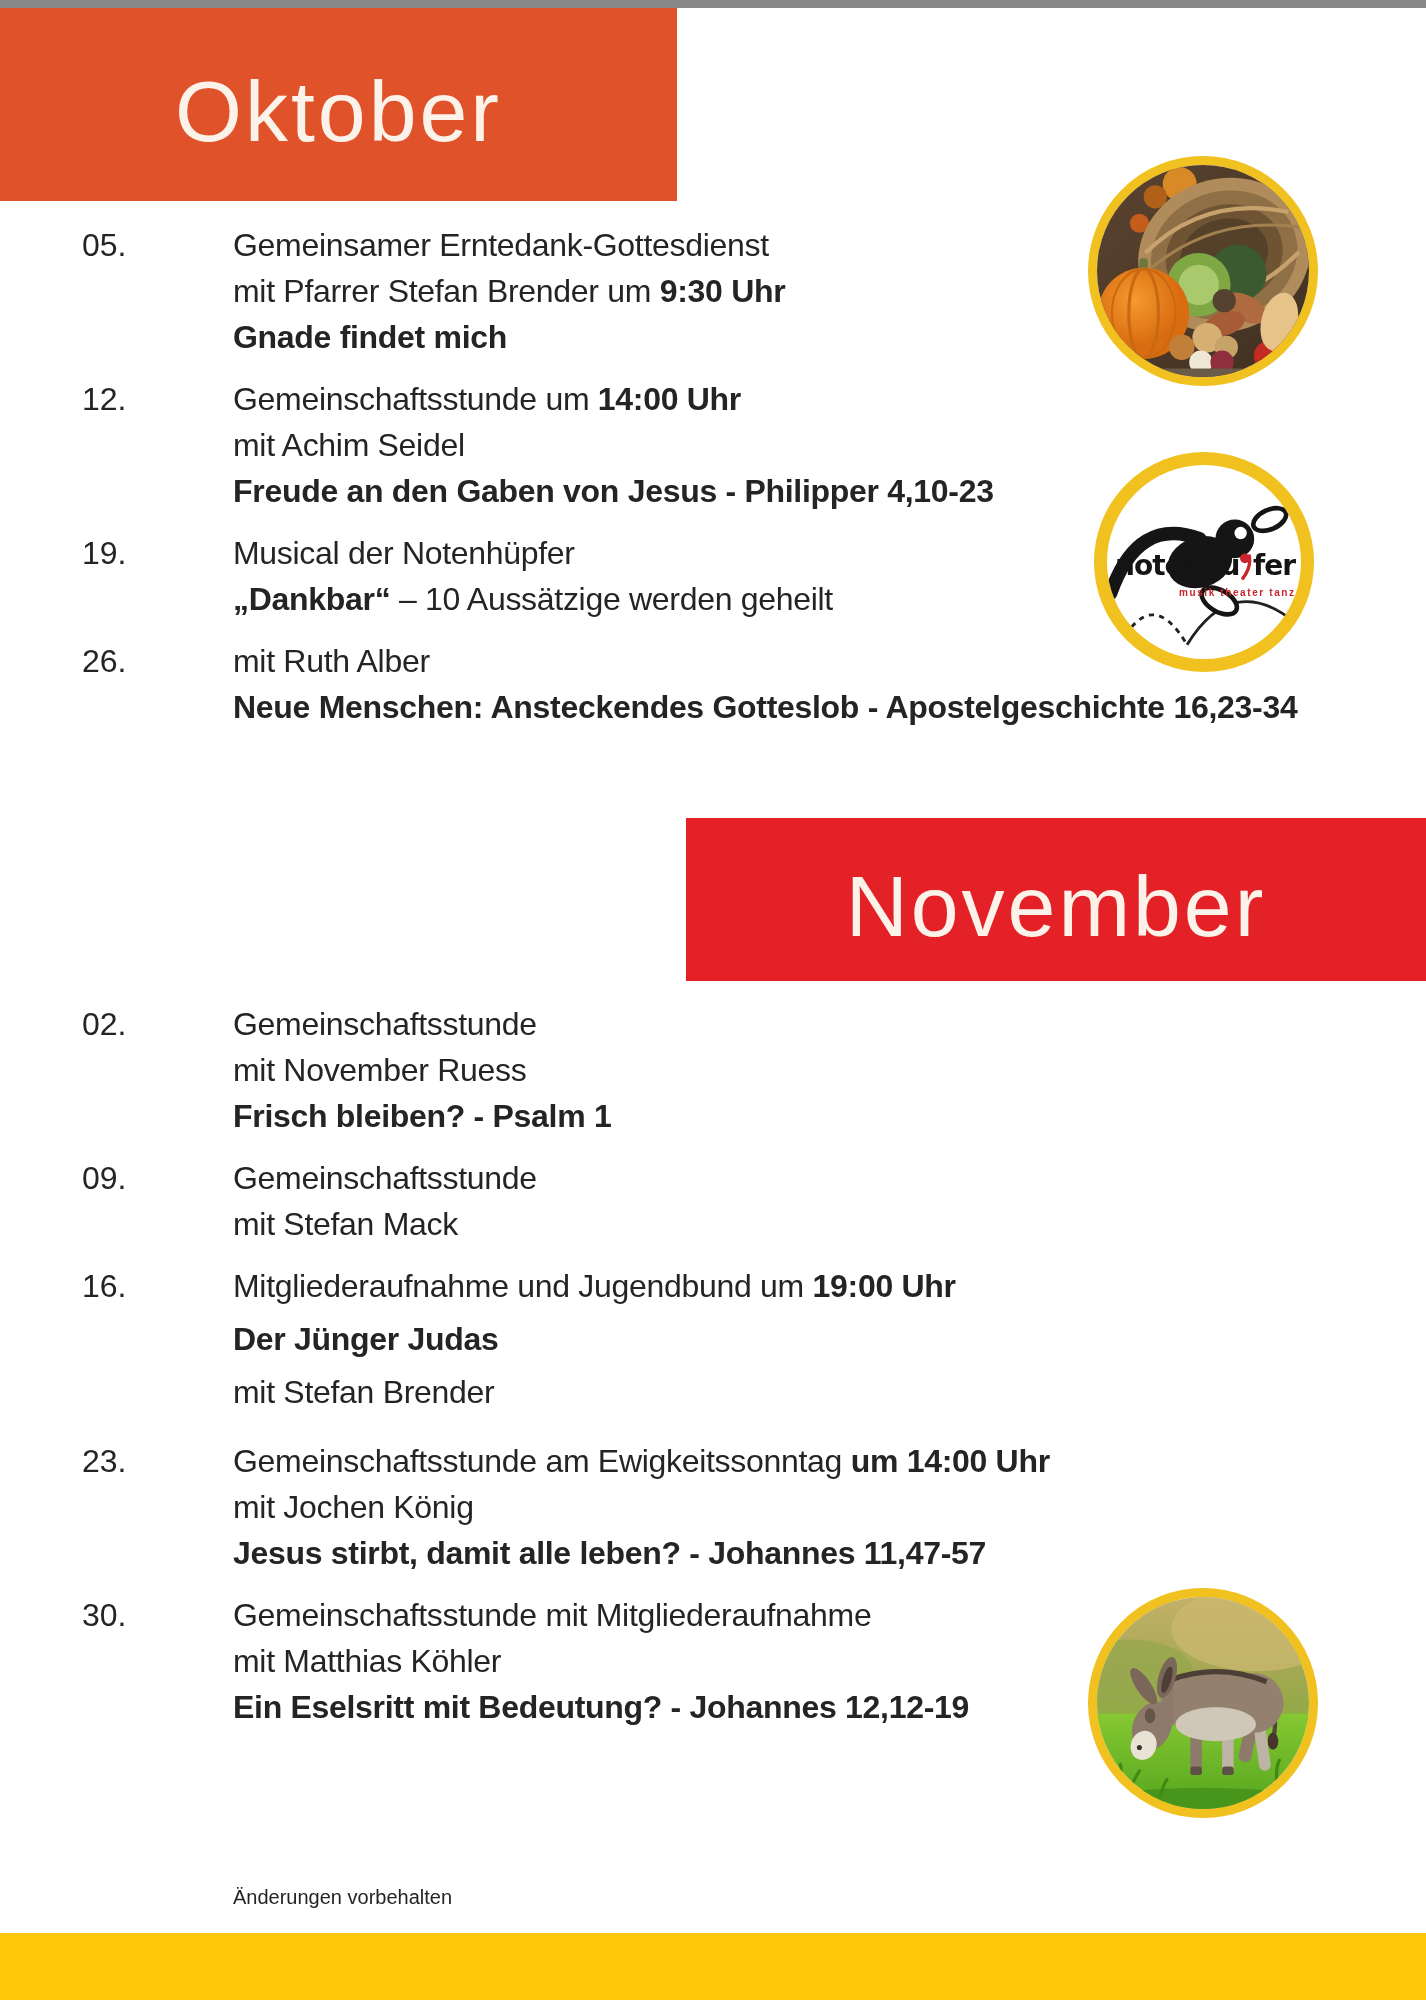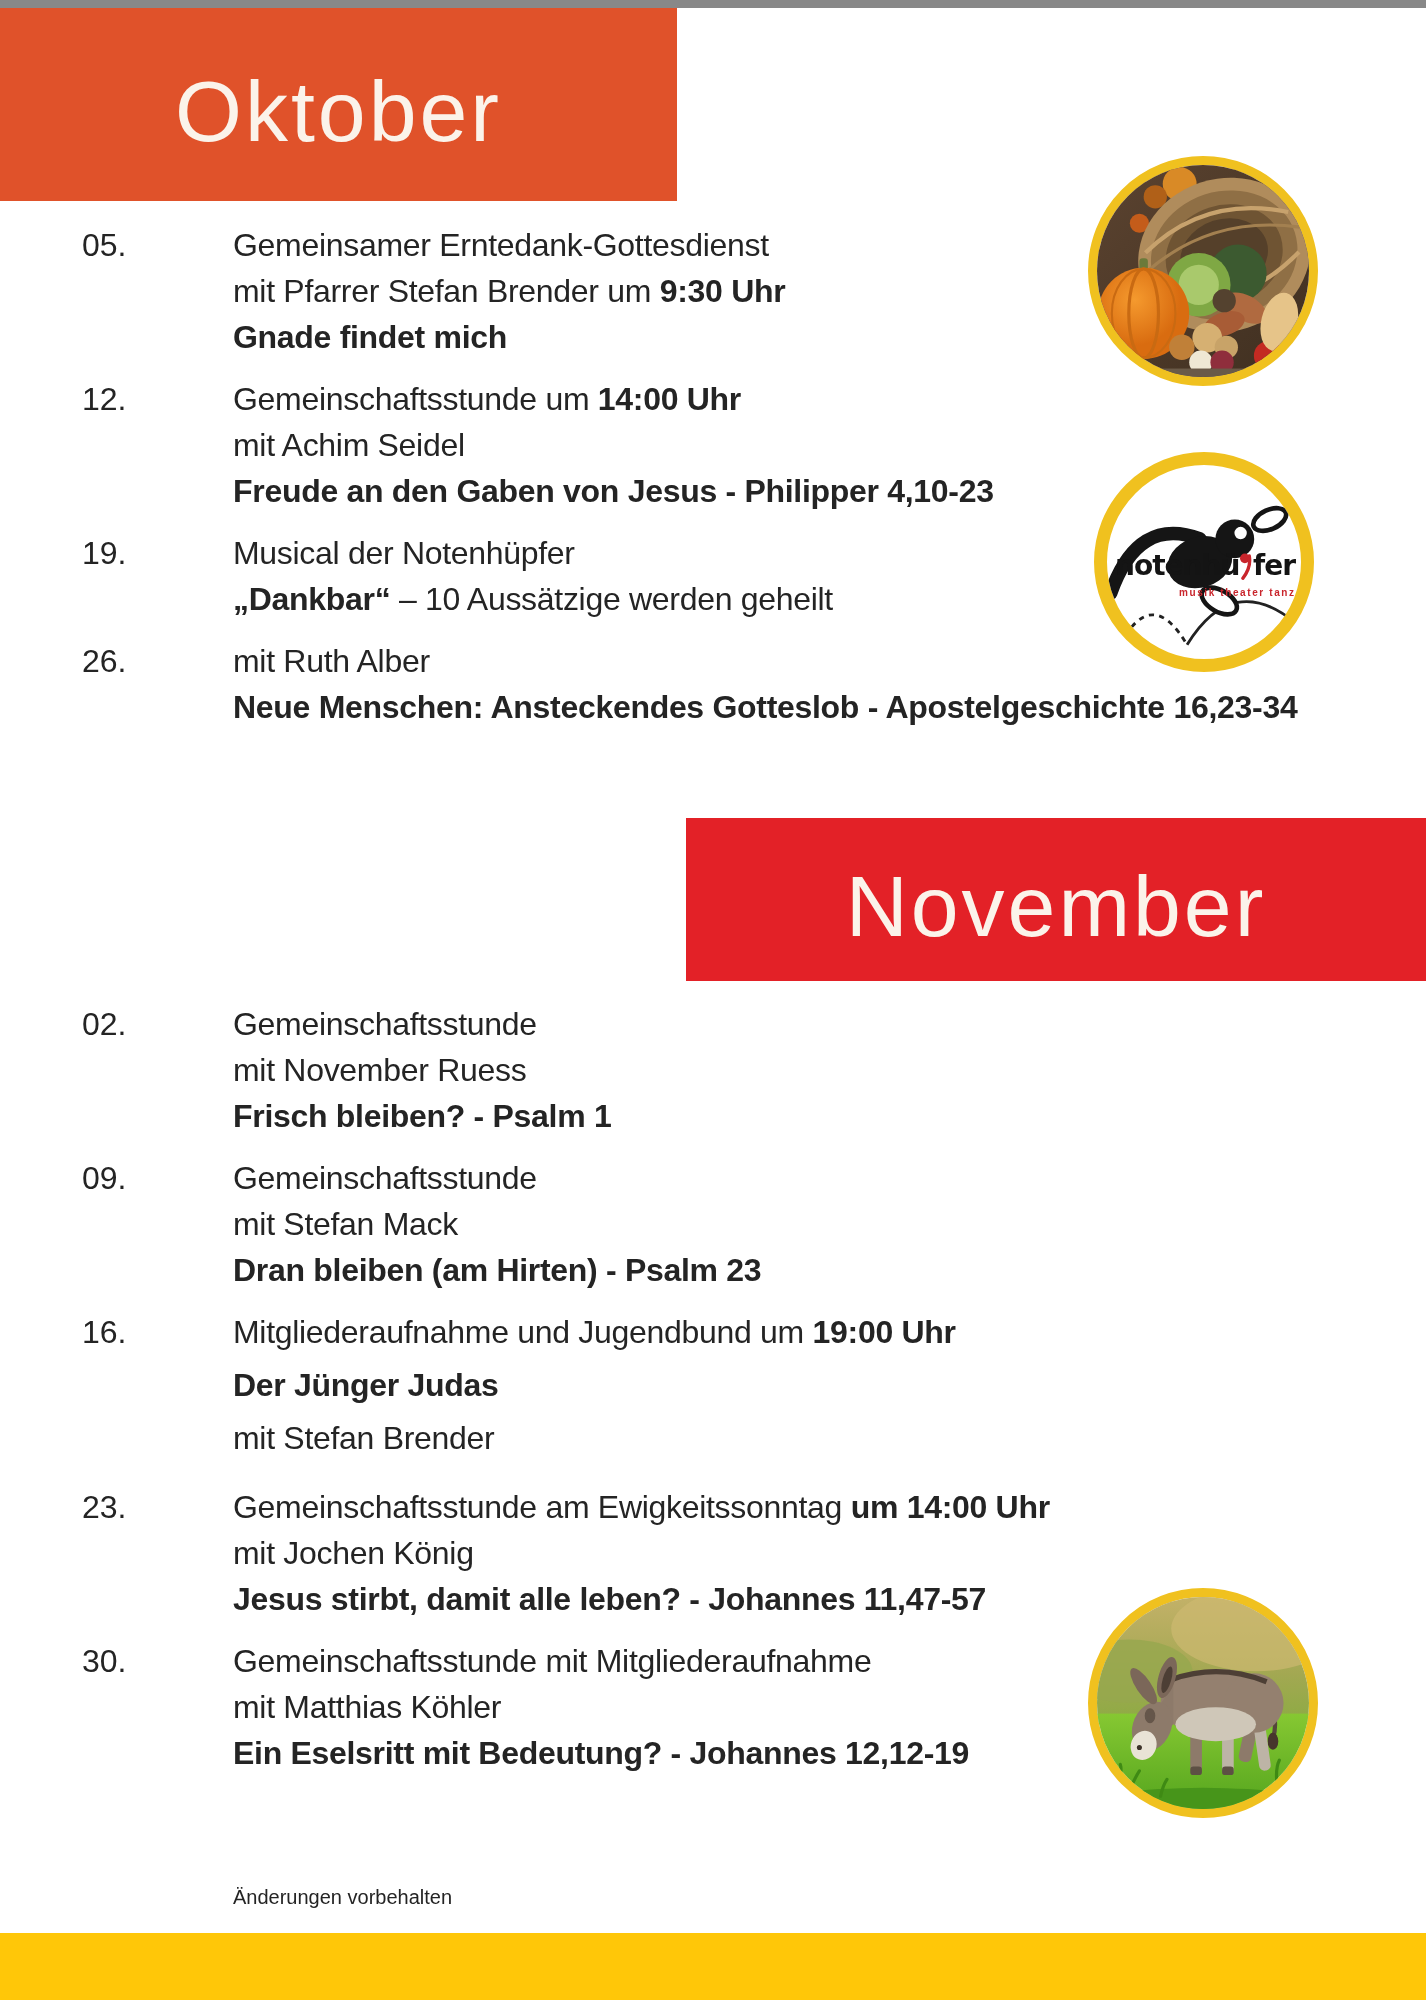--- a/index.html
+++ b/index.html
@@ -117,21 +117,20 @@
         <div class="line"><span>mit November Ruess</span><span class="b"></span><span></span></div>
         <div class="line"><span></span><span class="b">Frisch bleiben? - Psalm 1</span><span></span></div>
       </div>
     </div>
 
     <div class="event">
       <div class="date">09.</div>
       <div class="lines">
         <div class="line"><span>Gemeinschaftsstunde</span><span class="b"></span><span></span></div>
         <div class="line"><span>mit Stefan Mack</span><span class="b"></span><span></span></div>
-        <div class="line"><span></span><span class="b">Dran bleiben (am Hirten) - Psalm 23</span><span></span></div>
       </div>
     </div>
 
     <div class="event spaced">
       <div class="date">16.</div>
       <div class="lines">
         <div class="line"><span>Mitgliederaufnahme und Jugendbund um </span><span class="b">19:00 Uhr</span><span></span></div>
         <div class="line"><span></span><span class="b">Der Jünger Judas</span><span></span></div>
         <div class="line"><span>mit Stefan Brender</span><span class="b"></span><span></span></div>
       </div>

